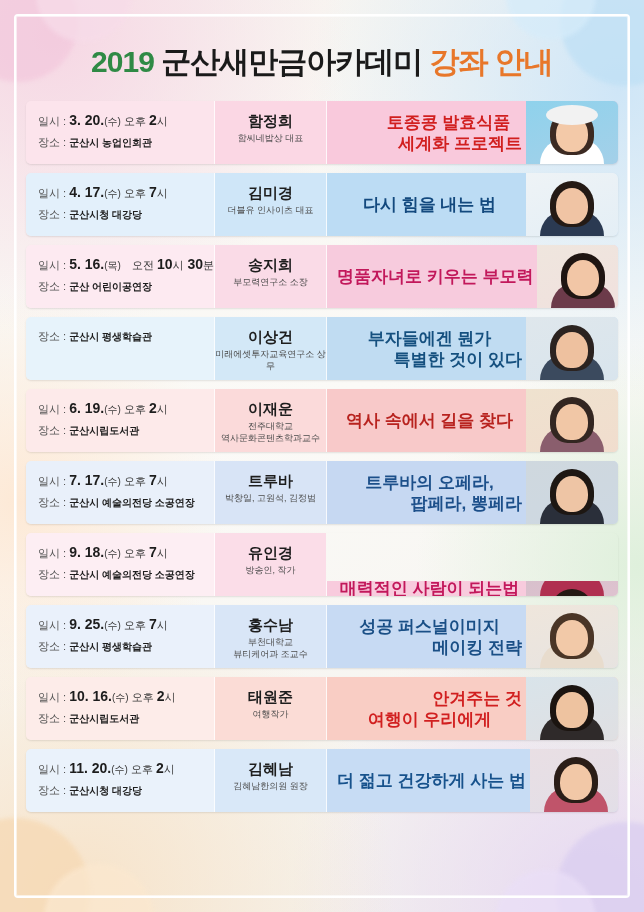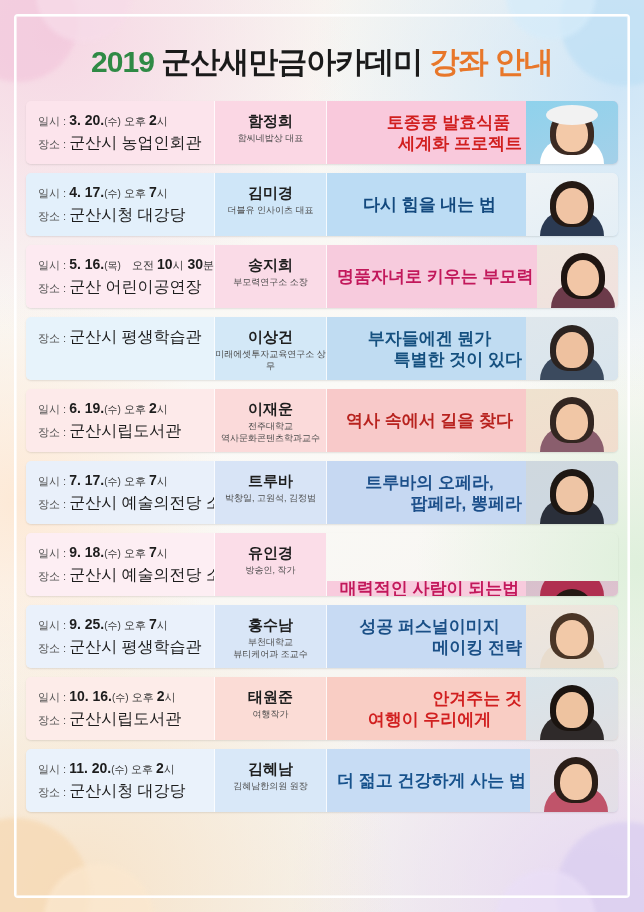--- a/index.html
+++ b/index.html
@@ -75,21 +75,21 @@
     box-sizing:border-box;
     color:#3a3a3a;
   }
   .meta .line{
     font-size:11px;
     line-height:21px;
     white-space:nowrap;
   }
   .meta .lbl{color:#555;}
   .meta .big{font-size:14px;font-weight:bold;color:#1d1d1d;}
-  .meta .big2{font-size:16px;font-weight:normal;color:#1d1d1d;}
+  .meta .big2{font-size:10px;font-weight:bold;color:#1d1d1d;}
 
   .speaker{
     flex:0 0 112px;
     width:112px;
     box-sizing:border-box;
     padding-top:11px;
     text-align:center;
     border-left:1px solid rgba(255,255,255,.85);
     position:relative;
   }

